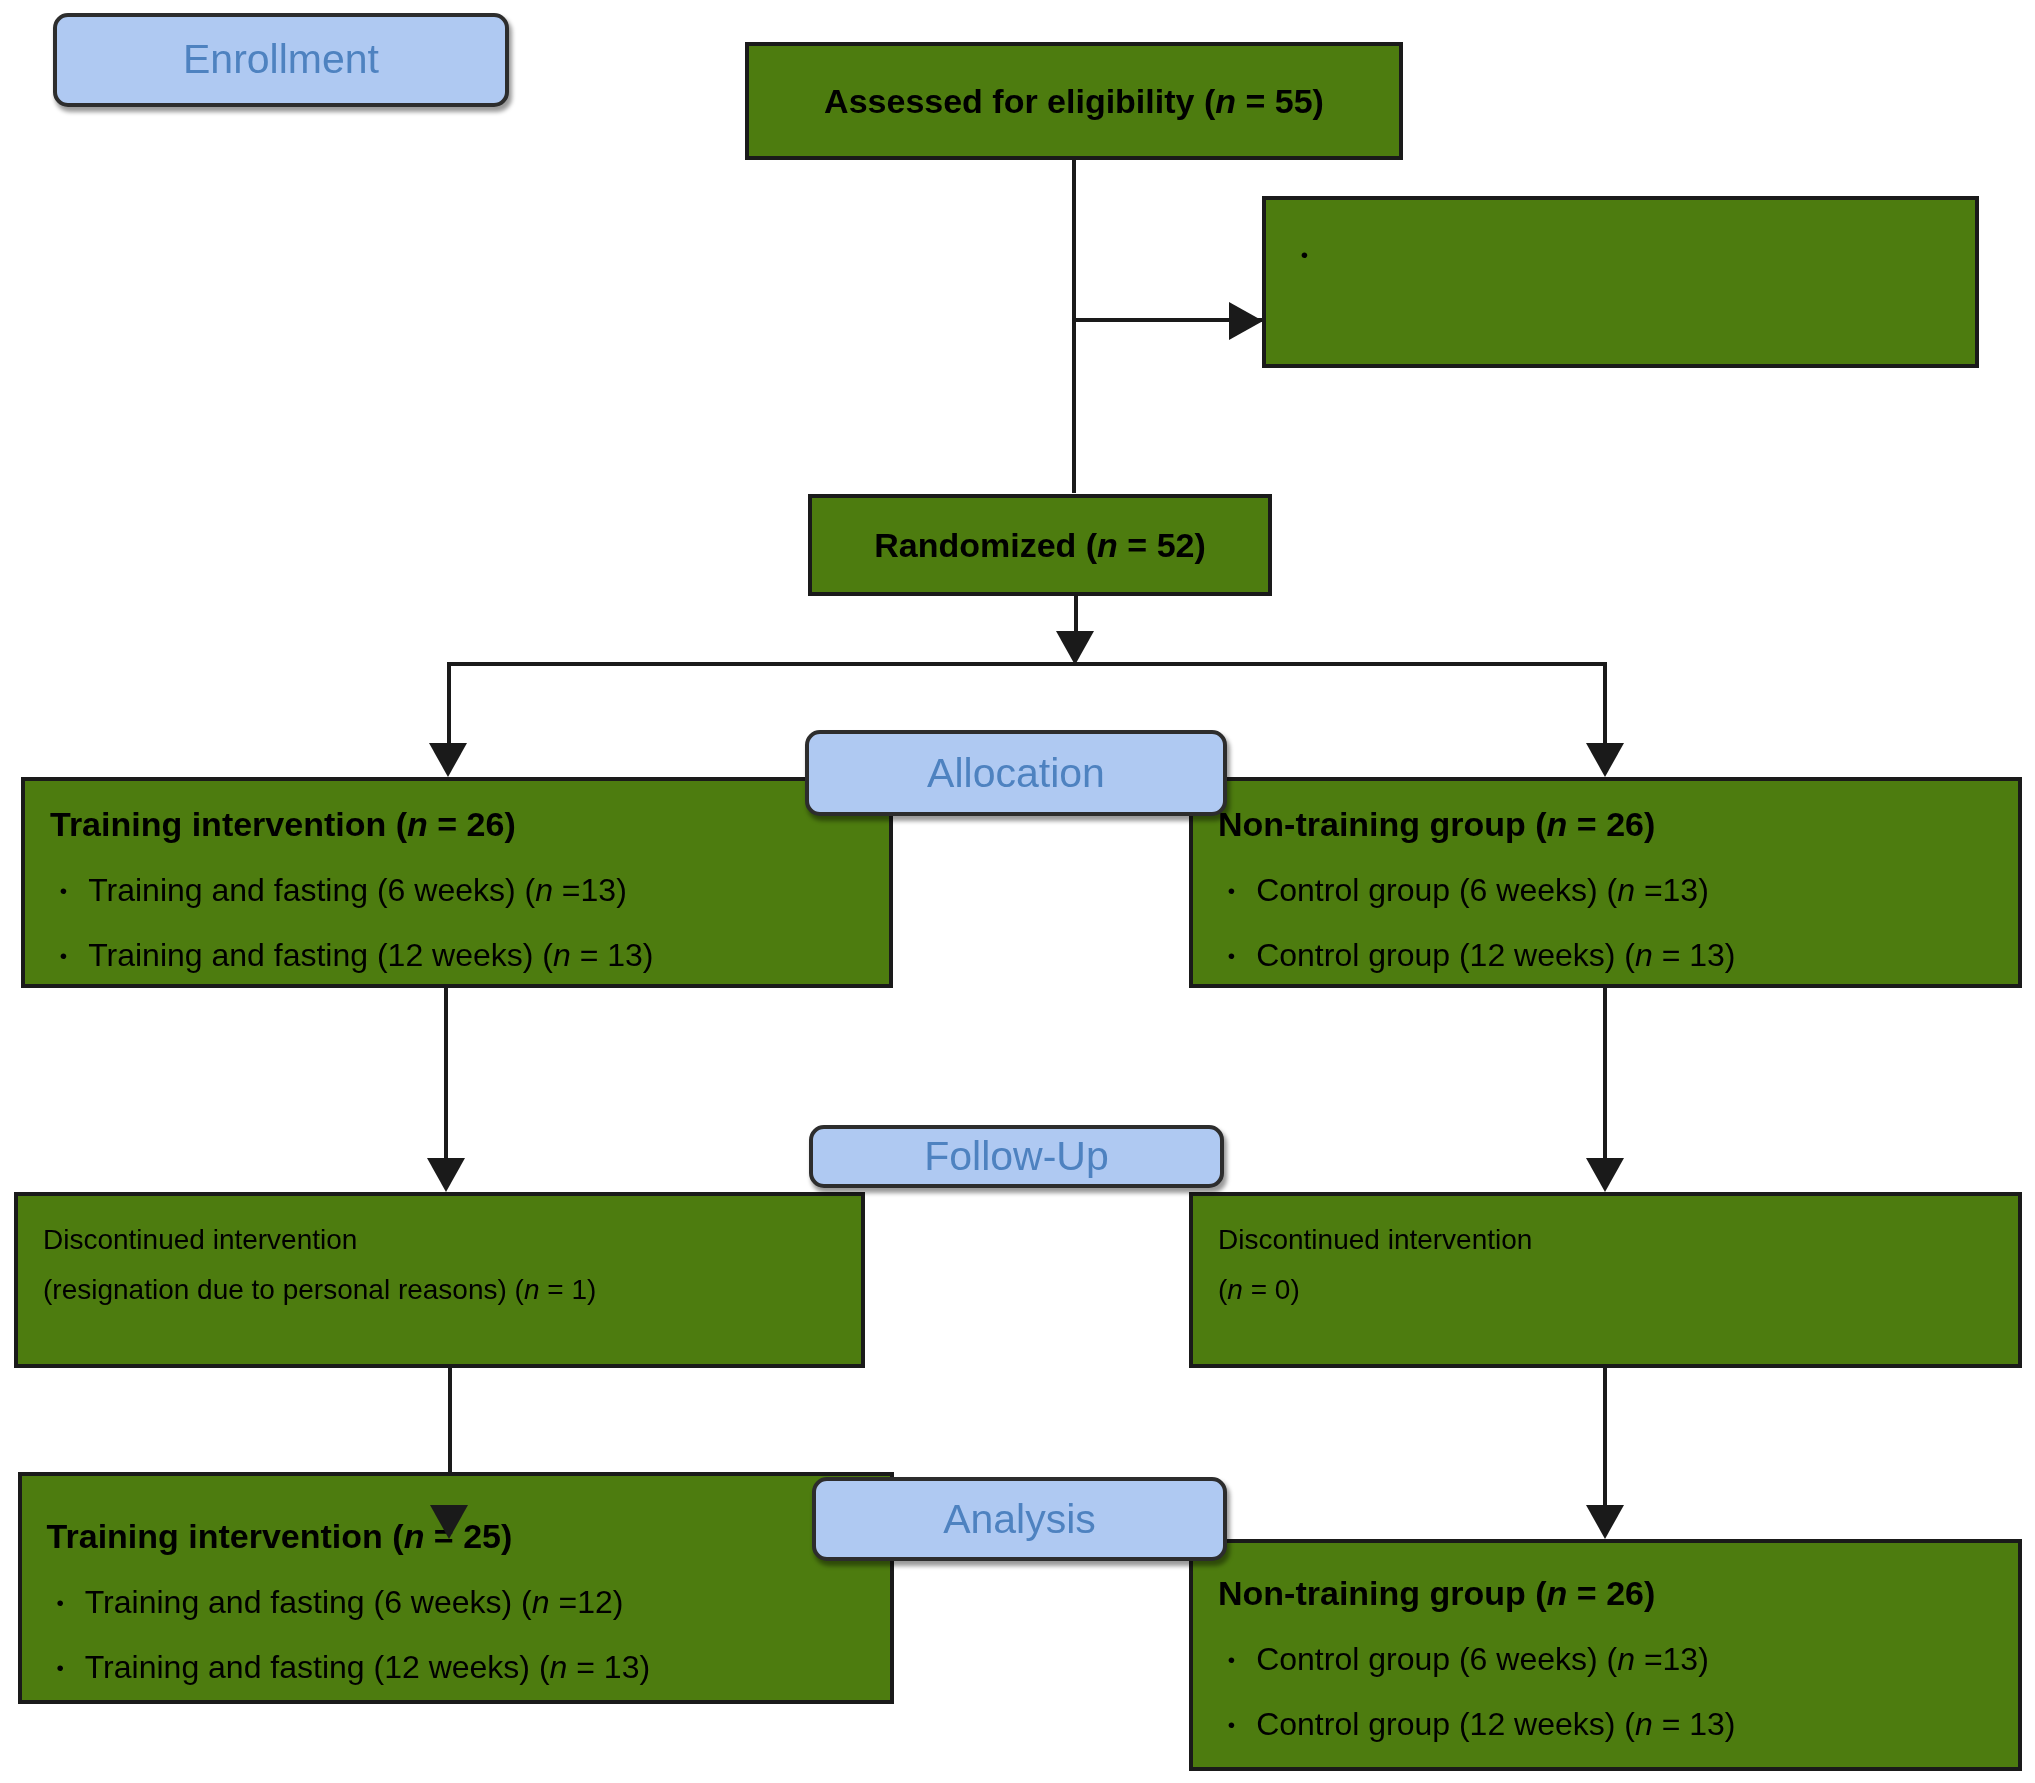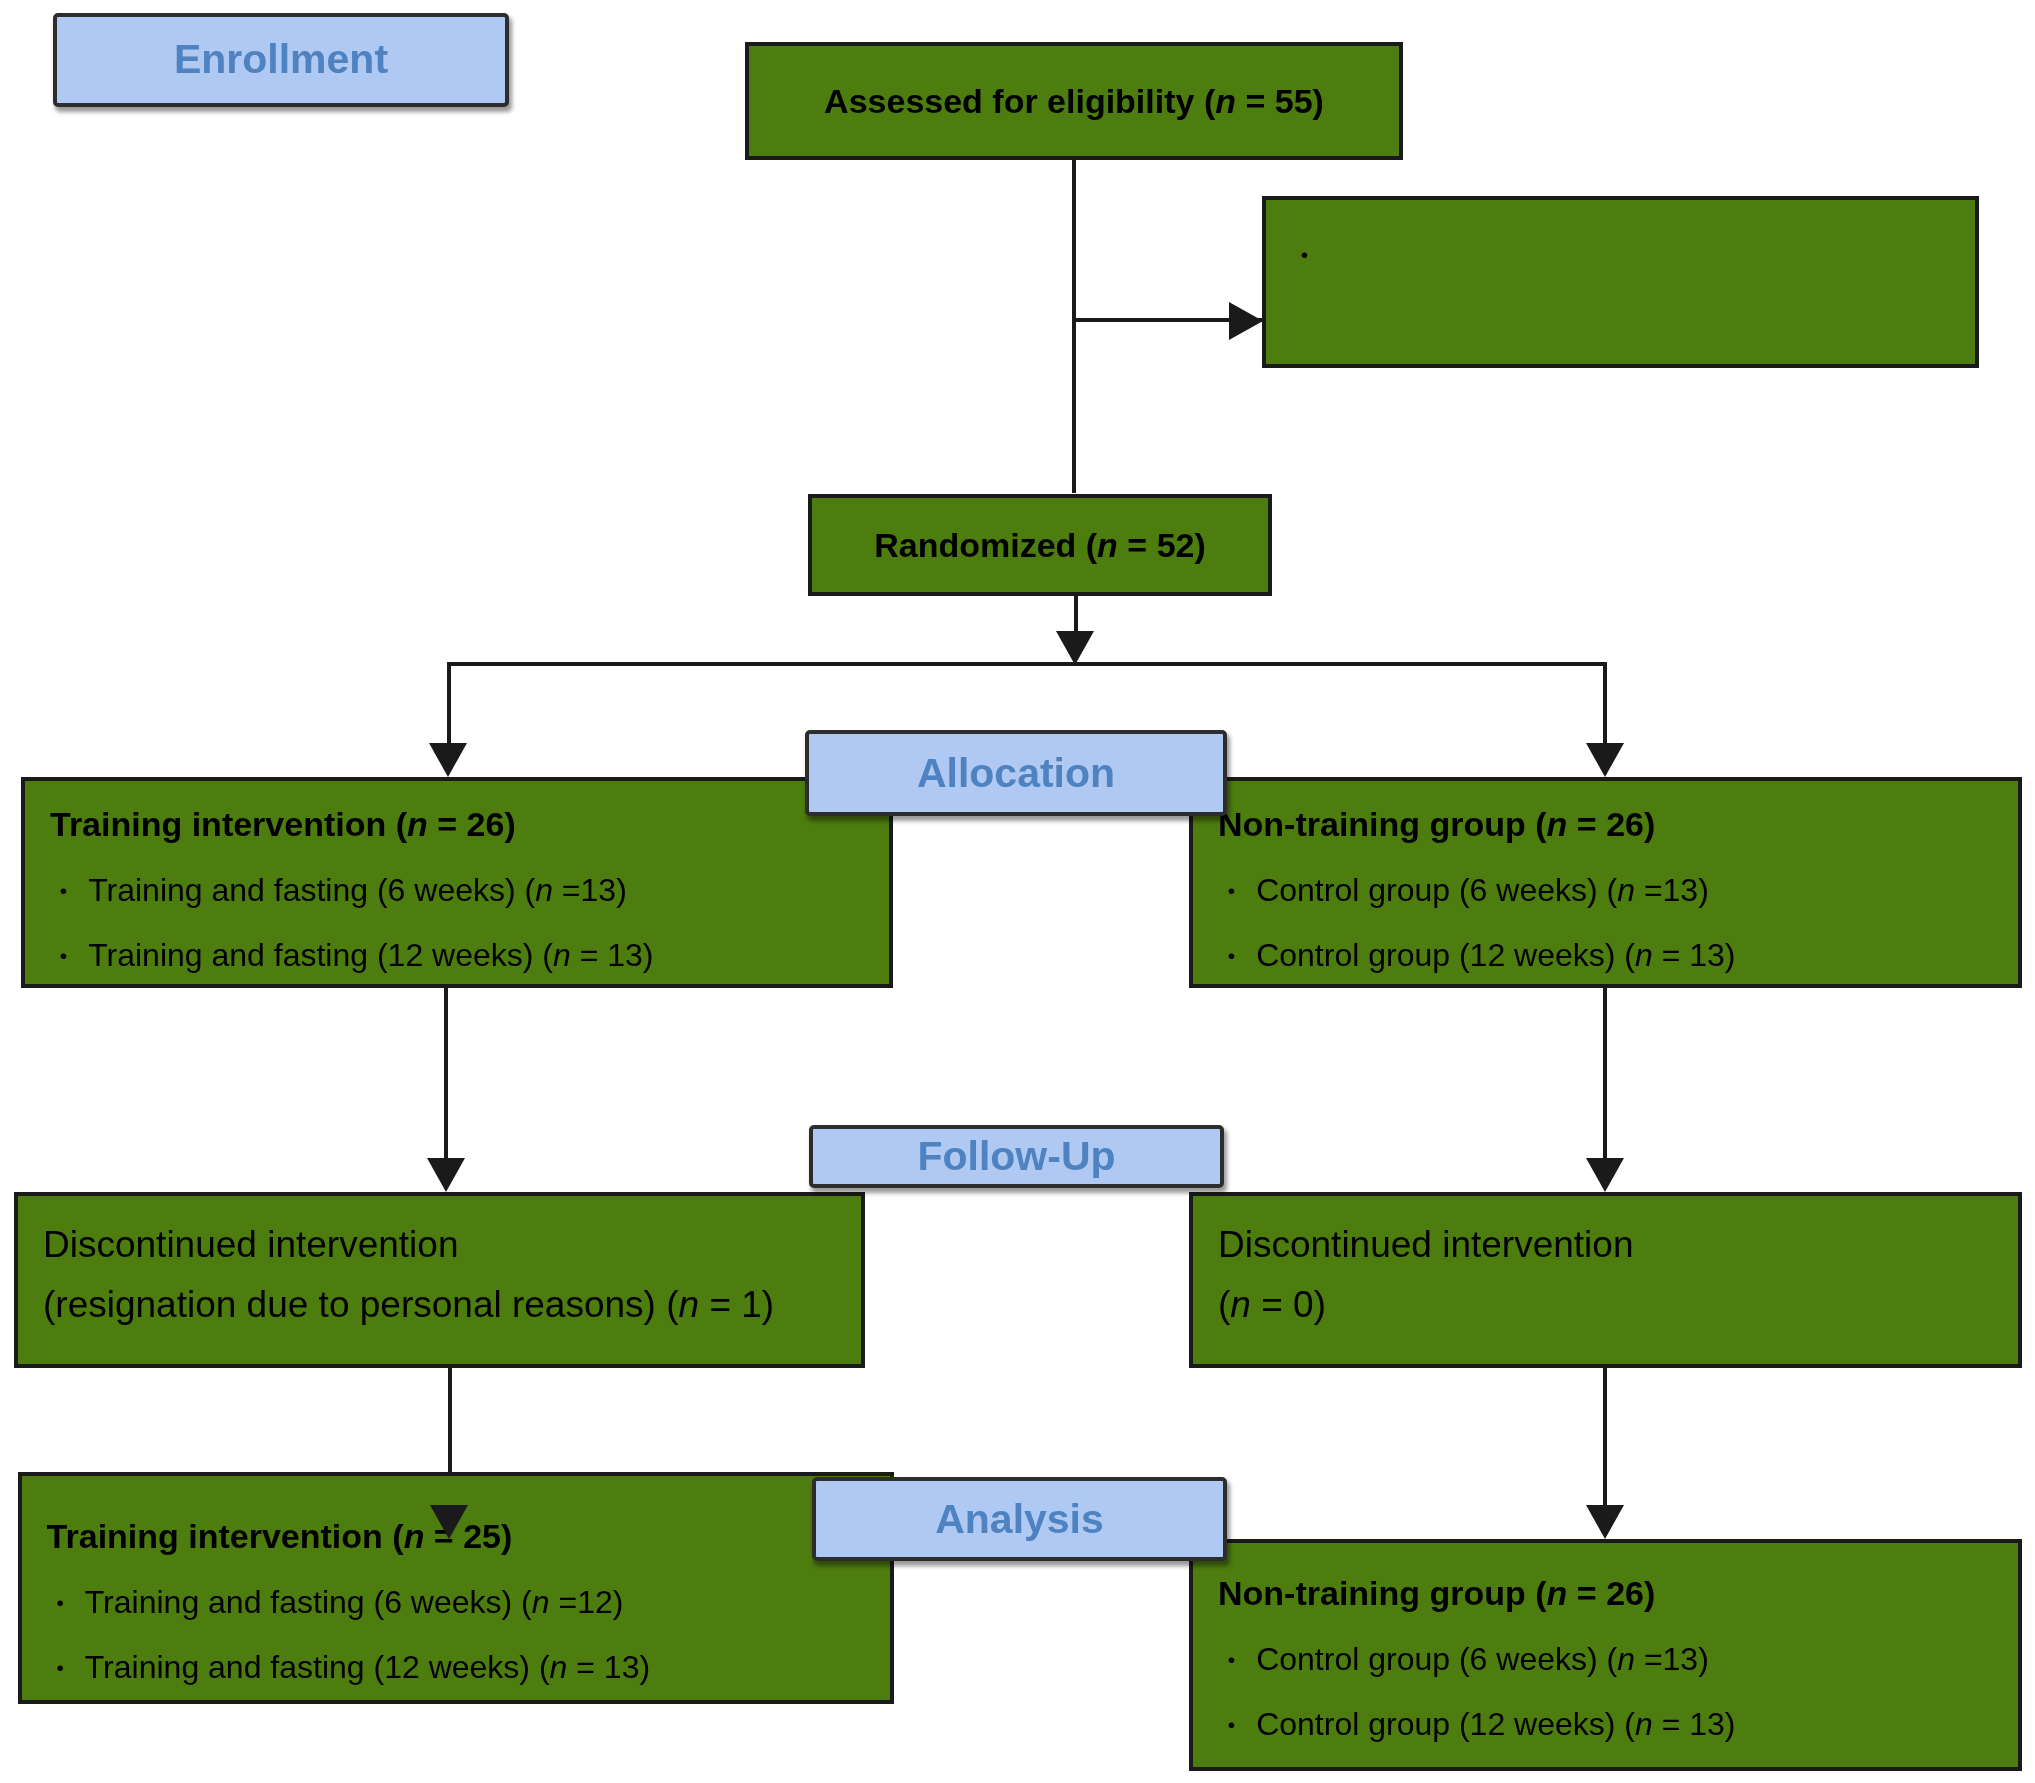--- a/index.html
+++ b/index.html
@@ -8,28 +8,28 @@
     font-family:"Liberation Sans",sans-serif;color:#000;overflow:hidden;
   }
   .box{
     position:absolute;background:#4d7c0f;border:4.2px solid #1a1a1a;
     box-sizing:border-box;z-index:2;
   }
   .center{display:flex;align-items:center;justify-content:center;text-align:center;}
   .pad{padding:24px 25px;}
   .btitle{font-weight:bold;font-size:34px;line-height:1.12;}
   .btext{font-size:32px;line-height:1.12;}
-  .fline{font-size:37px;line-height:1.12;margin-top:18.3px;}
+  .fline{font-size:28px;line-height:1.12;margin-top:18.3px;}
   .fline:first-child{margin-top:4.2px;}
   .bullet{display:flex;align-items:center;gap:21px;margin-top:29.5px;padding-left:9.8px;}
   .bullet .dot{font-size:21px;line-height:1;}
   .badge{
-    position:absolute;background:#AFC9F2;border:4.2px solid #2d2d2d;border-radius:5px;
+    position:absolute;background:#AFC9F2;border:4.2px solid #2d2d2d;border-radius:15px;
     display:flex;align-items:center;justify-content:center;
-    color:#4E82C0;font-weight:bold;font-size:41px;z-index:6;
+    color:#4E82C0;font-weight:normal;font-size:41px;z-index:6;
     box-shadow:2.8px 4.2px 4.2px rgba(0,0,0,0.40);box-sizing:border-box;
   }
   .line{position:absolute;background:#1a1a1a;z-index:1;}
   .arr-d{
     position:absolute;width:0;height:0;z-index:3;
     border-left:19.7px solid transparent;border-right:19.7px solid transparent;
     border-top:34px solid #1a1a1a;
   }
   .arr-r{
     position:absolute;width:0;height:0;z-index:3;

